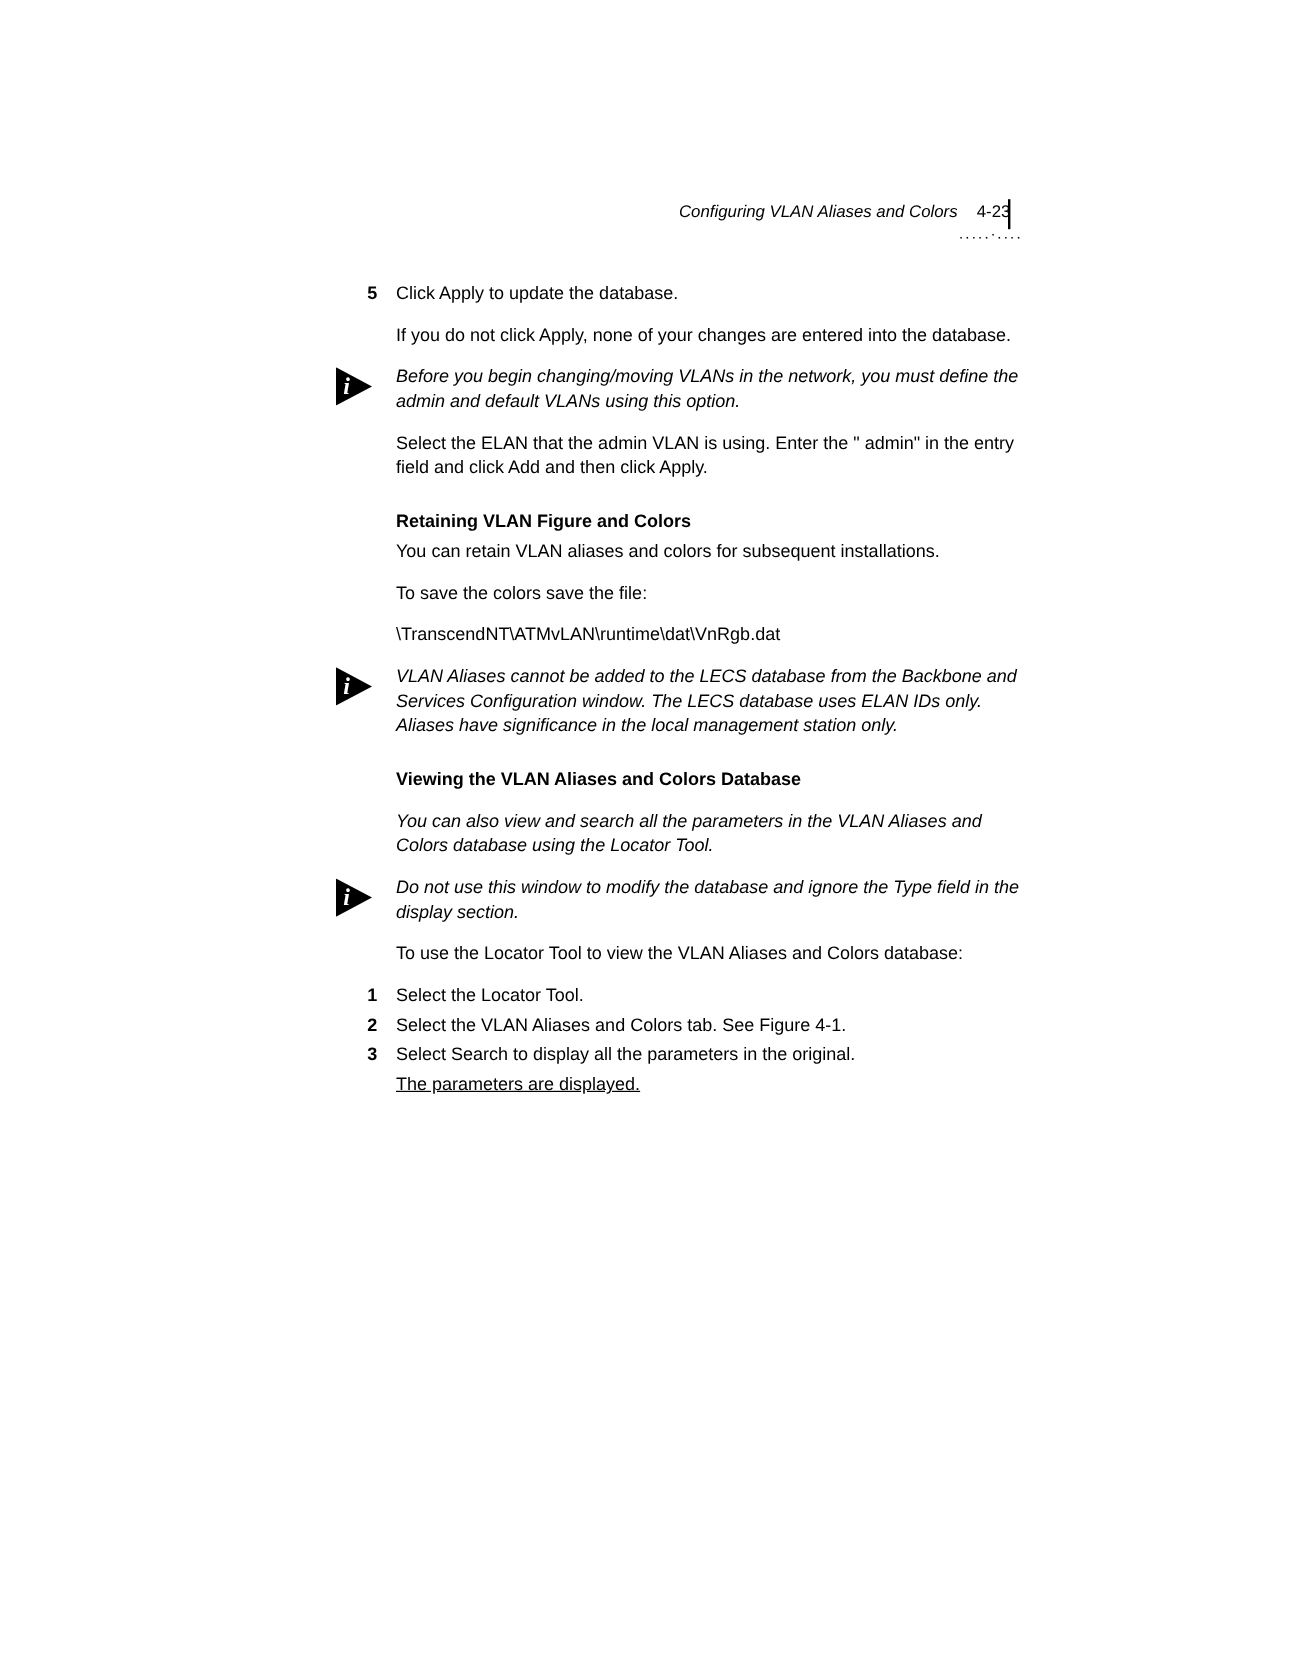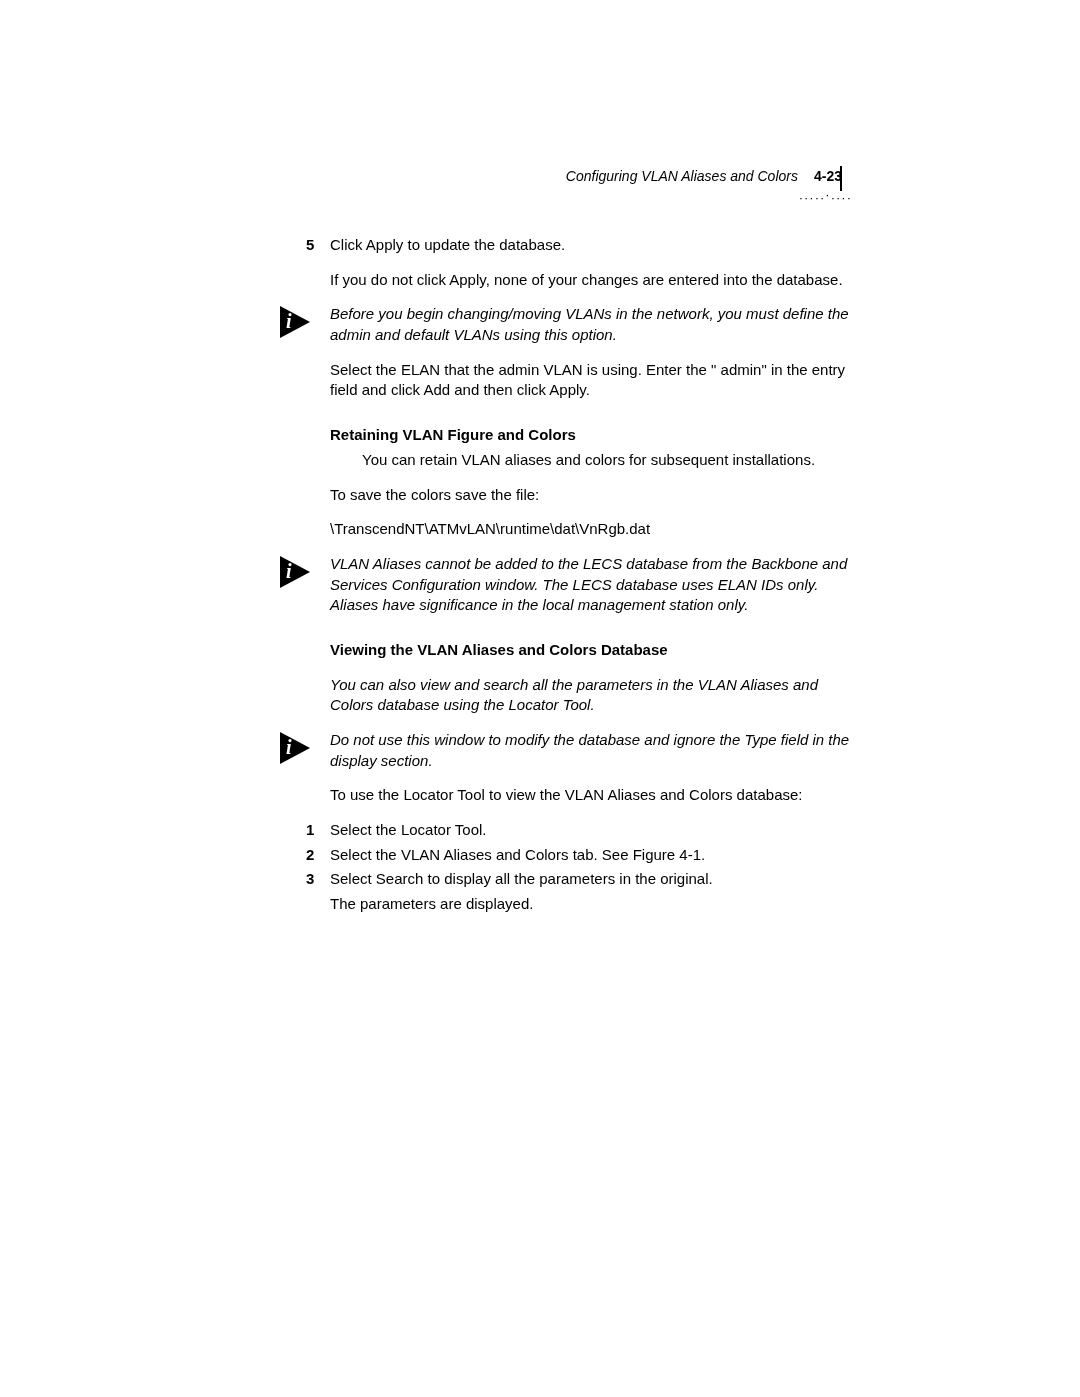--- a/index.html
+++ b/index.html
@@ -27,21 +27,21 @@
     display: flex;
     justify-content: flex-end;
     align-items: center;
     gap: 16px;
     font-size: 14px;
   }
   .header-title {
     font-style: italic;
   }
   .header-page {
-    font-weight: bold;
+    font-weight: normal;
   }
   .header-rule {
     position: absolute;
     top: 166px;
     right: 238px;
     width: 2px;
     height: 25px;
     background: #000;
   }
   .header-dots {
@@ -121,21 +121,21 @@
           <polygon points="0,0 30,16 0,32" fill="#000"></polygon>
           <text x="6" y="22" font-family="serif" font-weight="bold" font-size="20" fill="#fff">i</text>
         </svg>
       </span>
       <span>Before you begin changing/moving VLANs in the network, you must define the admin and default VLANs using this option.</span>
     </div>
 
     <div class="para">Select the ELAN that the admin VLAN is using. Enter the " admin" in the entry field and click Add and then click Apply.</div>
 
     <div class="section-heading">Retaining VLAN Figure and Colors</div>
-    <div class="para" style="margin-bottom:14px;margin-left:32px;">You can retain VLAN aliases and colors for subsequent installations.</div>
+    <div class="para" style="margin-bottom:14px;">You can retain VLAN aliases and colors for subsequent installations.</div>
     <div class="para">To save the colors save the file:</div>
     <div class="para">\TranscendNT\ATMvLAN\runtime\dat\VnRgb.dat</div>
 
     <div class="para italic">
       <span class="info-icon">
         <svg viewBox="0 0 30 32" width="30" height="32">
           <polygon points="0,0 30,16 0,32" fill="#000"></polygon>
           <text x="6" y="22" font-family="serif" font-weight="bold" font-size="20" fill="#fff">i</text>
         </svg>
       </span>
@@ -163,16 +163,16 @@
       <span>Select the Locator Tool.</span>
     </div>
     <div class="ol-item">
       <span class="ol-num">2</span>
       <span>Select the VLAN Aliases and Colors tab. See Figure 4-1.</span>
     </div>
     <div class="ol-item">
       <span class="ol-num">3</span>
       <span>Select Search to display all the parameters in the original.</span>
     </div>
-    <div class="para" style="margin-top:4px;">The parameters are displayed.</div>
+    <div class="para" style="margin-top:4px;text-decoration:underline;">The parameters are displayed.</div>
 
   </div>
 </div>
 
 </body></html>

